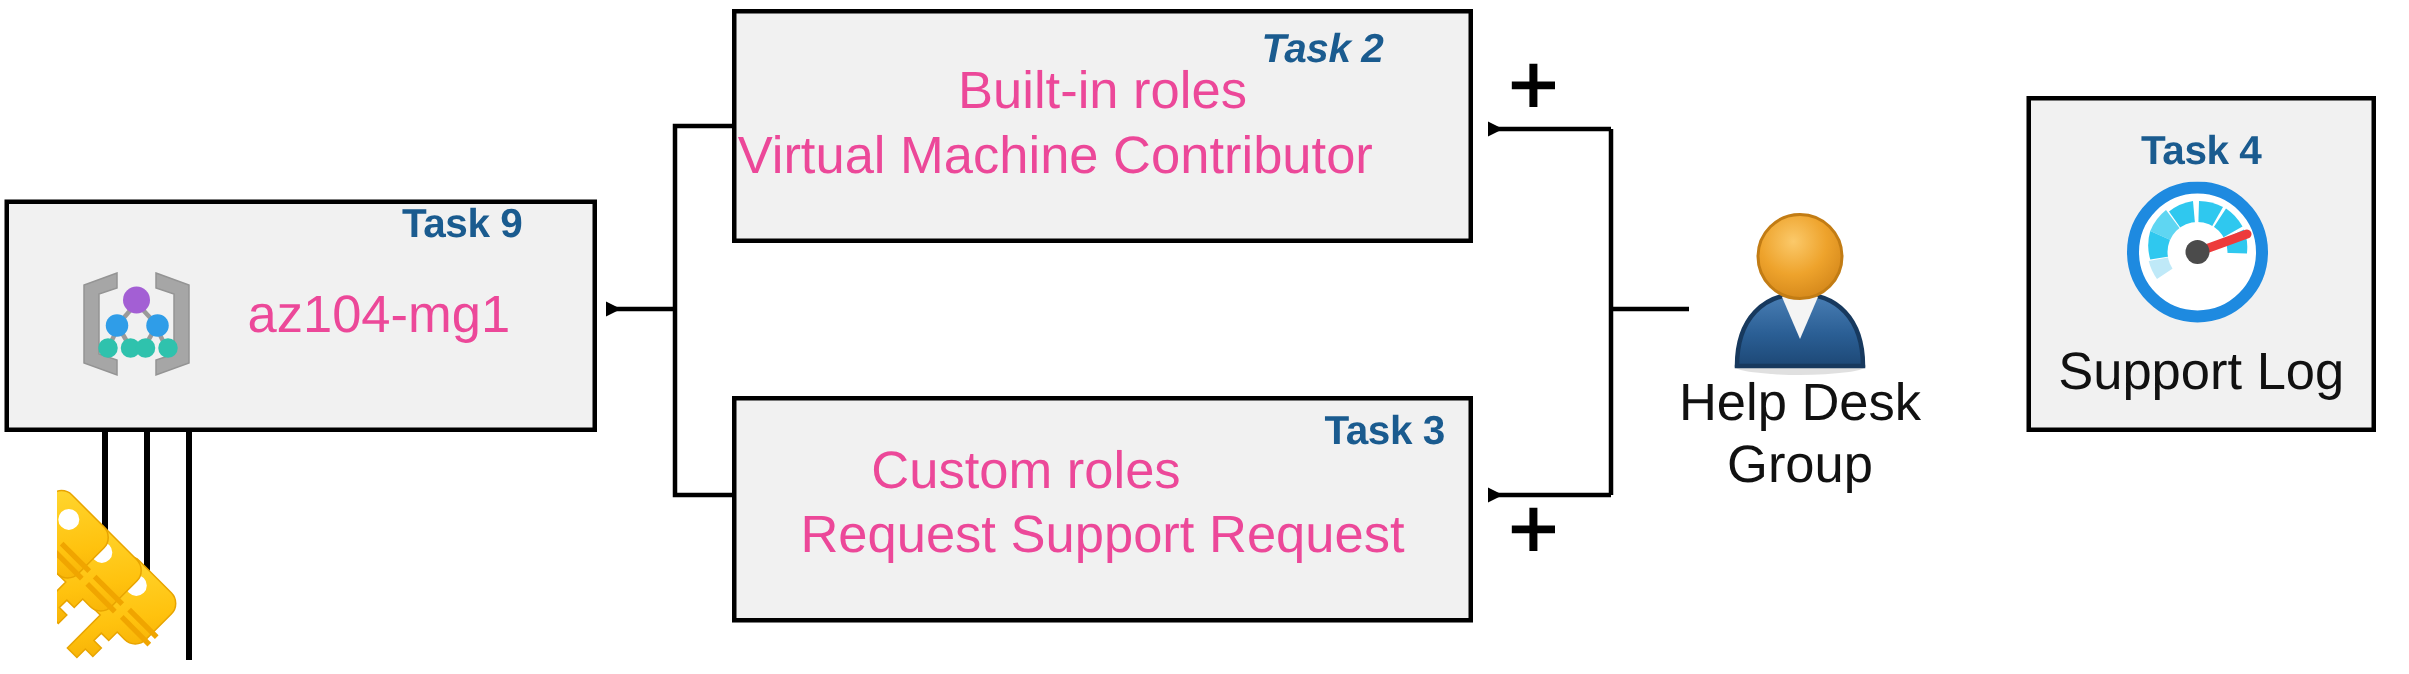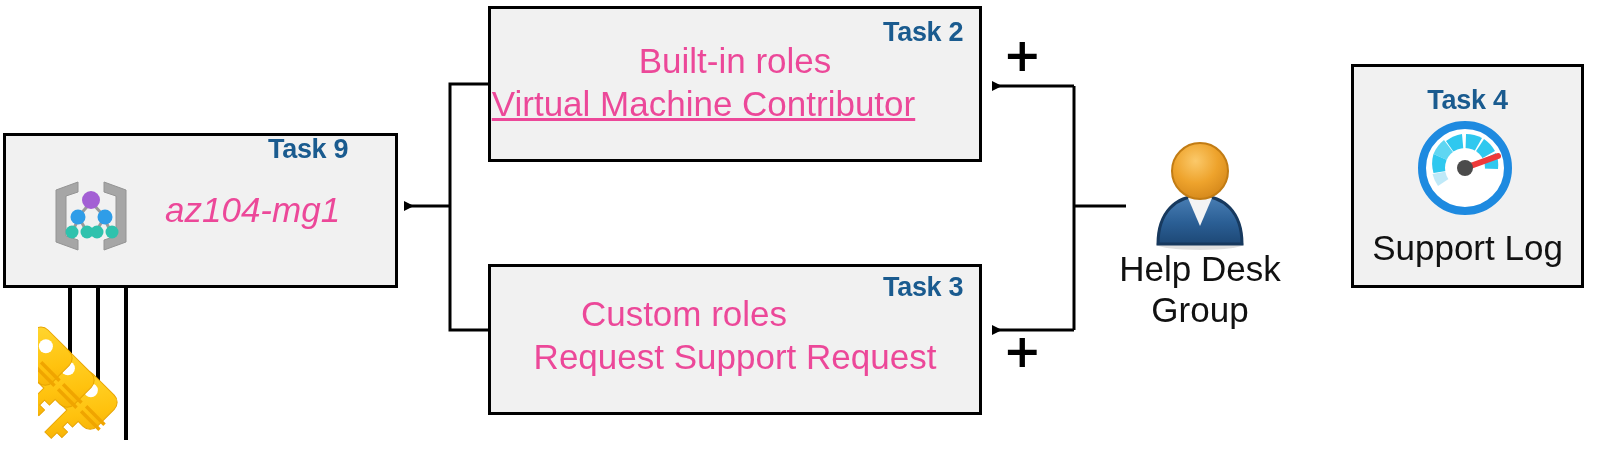--- a/index.html
+++ b/index.html
@@ -98,21 +98,21 @@
       <line x1="98" y1="418" x2="98" y2="253"></line>
       <polygon points="98,238 89,258 107,258"></polygon>
       <line x1="126" y1="440" x2="126" y2="265"></line>
       <polygon points="126,250 117,270 135,270"></polygon>
     </g>
   </svg>
 
   <div class="task-box" style="left:3px; top:133px; width:395px; height:155px;">
   </div>
   <div class="task-label" style="left:268px; top:134px;">Task 9</div>
-  <div class="box-text" style="left:165px; top:188px;font-style:italic;">az104-mg1</div>
+  <div class="box-text" style="left:165px; top:188px;">az104-mg1</div>
 
   <div class="icon-wrap" style="left:48px; top:176px; width:86px; height:82px;">
     <svg viewBox="0 0 86 82" width="86" height="82">
 
       <path d="M30,6 L8,14 L8,66 L30,74 L30,64 L18,60 L18,20 L30,16 Z" fill="#a6a6a6" stroke="#949494" stroke-width="1"></path>
 
       <path d="M56,6 L78,14 L78,66 L56,74 L56,64 L68,60 L68,20 L56,16 Z" fill="#a6a6a6" stroke="#949494" stroke-width="1"></path>
 
       <g stroke="#9a9a9a" stroke-width="3" fill="none">
         <path d="M43,26 L31,40"></path>
@@ -128,23 +128,23 @@
       <circle cx="57" cy="41" r="7.5" fill="#2f9de8"></circle>
       <circle cx="24" cy="56" r="6.5" fill="#2fc2ad"></circle>
       <circle cx="39" cy="56" r="6.5" fill="#2fc2ad"></circle>
       <circle cx="49" cy="56" r="6.5" fill="#2fc2ad"></circle>
       <circle cx="64" cy="56" r="6.5" fill="#2fc2ad"></circle>
     </svg>
   </div>
 
   <div class="task-box" style="left:488px; top:6px; width:494px; height:156px;">
   </div>
-  <div class="task-label" style="left:883px; top:17px;">Task 2</div>
+  <div class="task-label" style="left:841px; top:17px;font-style:italic;">Task 2</div>
   <div class="box-text" style="left:488px; top:39px; width:494px;">Built-in roles</div>
-  <div class="box-text" style="left:488px; top:82px; width:431px;text-decoration:underline;">Virtual Machine Contributor</div>
+  <div class="box-text" style="left:488px; top:82px; width:431px;">Virtual Machine Contributor</div>
   <div class="plus-sign" style="left:1003px; top:32px;">+</div>
 
   <div class="task-box" style="left:488px; top:264px; width:494px; height:151px;">
   </div>
   <div class="task-label" style="left:883px; top:272px;">Task 3</div>
   <div class="box-text" style="left:488px; top:292px; width:392px;">Custom roles</div>
   <div class="box-text" style="left:488px; top:335px; width:494px;">Request Support Request</div>
   <div class="plus-sign" style="left:1003px; top:328px;">+</div>
 
   <div class="icon-wrap" style="left:1136px; top:140px; width:128px; height:110px;">

